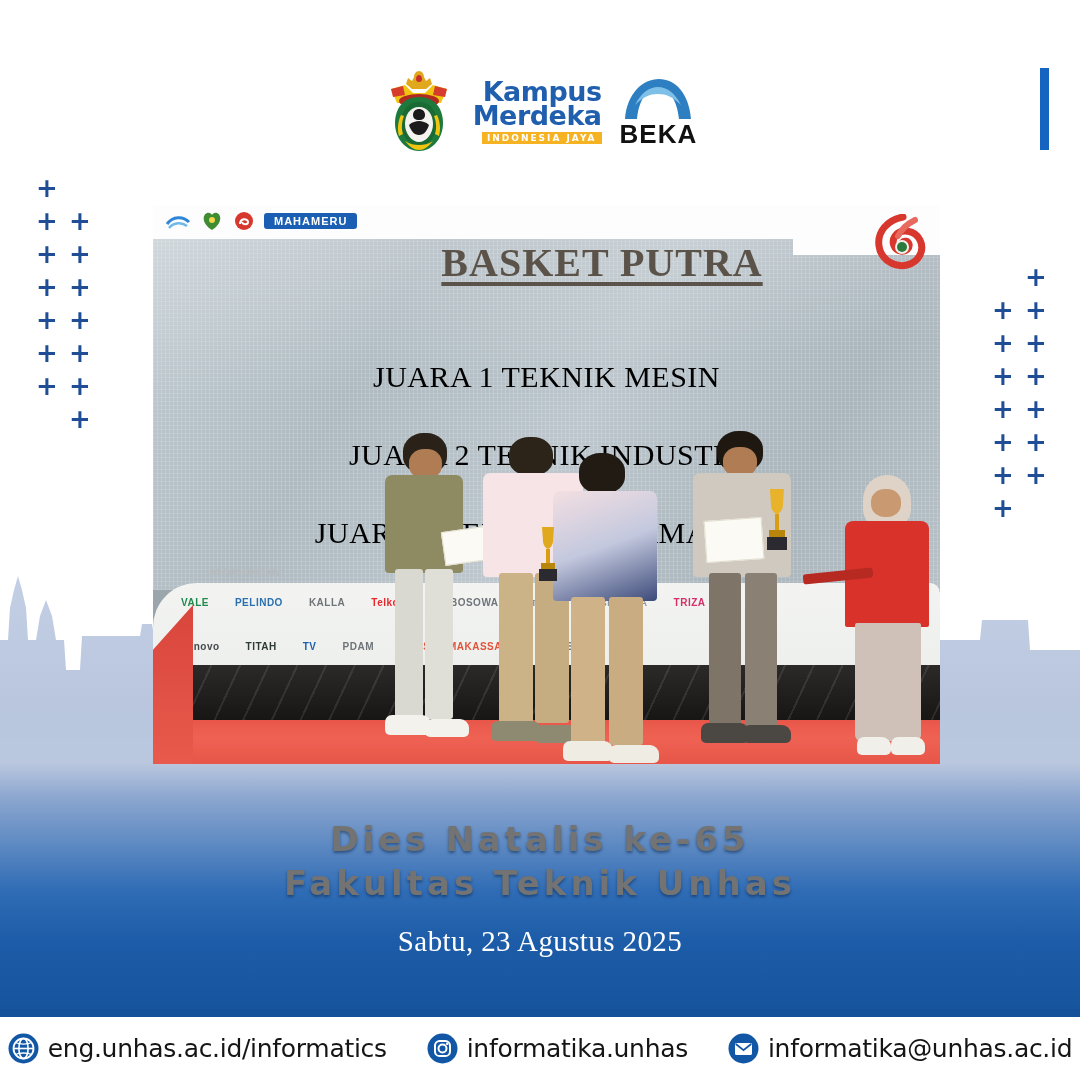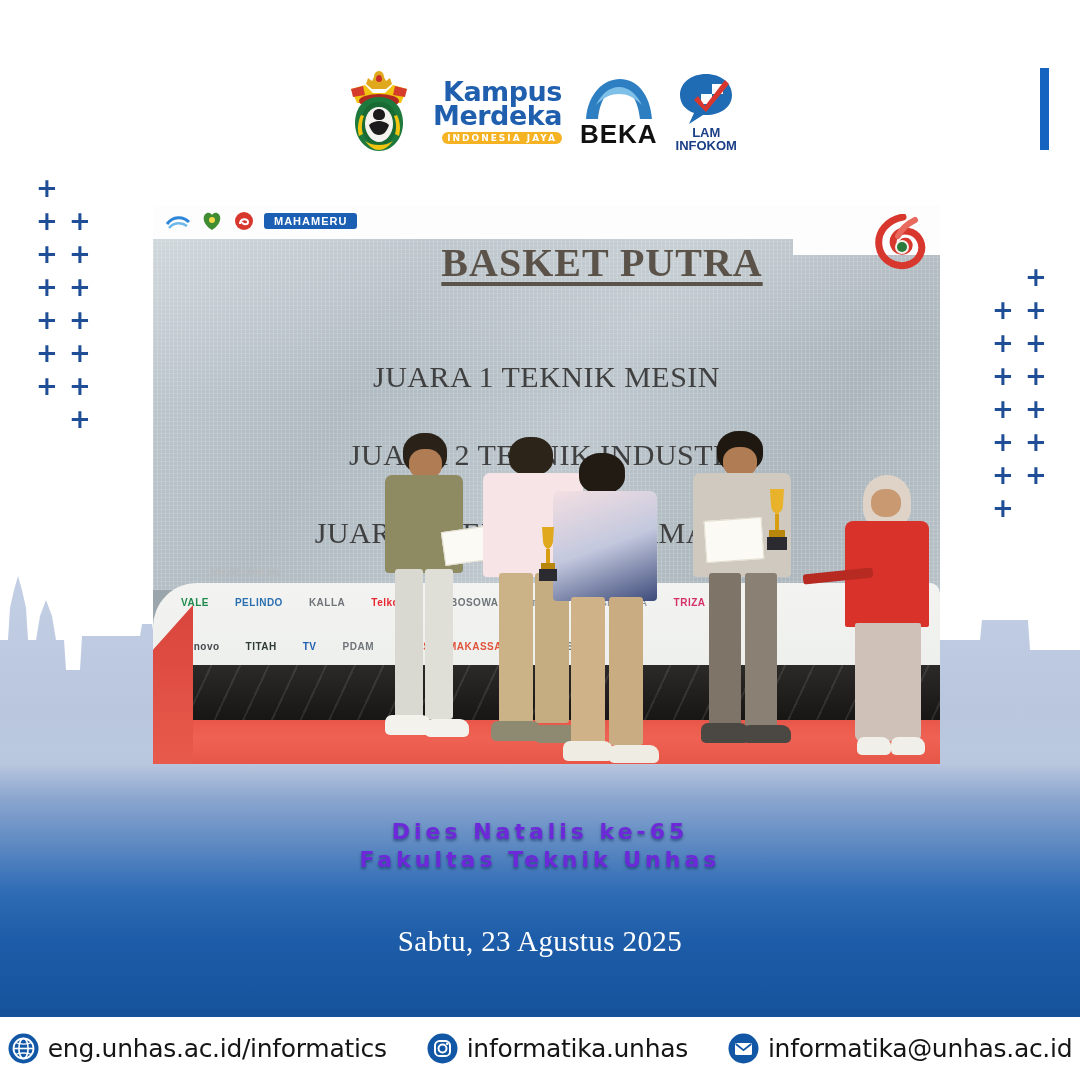--- a/index.html
+++ b/index.html
@@ -34,21 +34,21 @@
   .header-logos{
     position:absolute;left:0;top:62px;width:1080px;height:100px;
     display:flex;align-items:center;justify-content:center;gap:18px;
   }
   .logo{display:block;}
   .logo-kampus{display:flex;flex-direction:column;align-items:flex-end;line-height:.92;}
   .km-line1{font-size:27px;font-weight:bold;color:#1f5fae;letter-spacing:-.5px;font-family:"DejaVu Sans",sans-serif;}
   .km-line2{font-size:27px;font-weight:bold;color:#1f5fae;letter-spacing:-.5px;font-family:"DejaVu Sans",sans-serif;}
   .km-line3{
     margin-top:3px;background:#f5b324;color:#ffffff;font-size:9px;font-weight:bold;
-    letter-spacing:2px;padding:2px 5px 2px 5px;font-family:"DejaVu Sans",sans-serif;border-radius:6px;
+    letter-spacing:2px;padding:2px 5px 2px 5px;font-family:"DejaVu Sans",sans-serif;
   }
   .logo-asiin{display:flex;flex-direction:column;align-items:center;}
   .asiin-word{font-size:26px;font-weight:bold;color:#111;letter-spacing:1px;line-height:1;}
   .logo-lam{display:flex;flex-direction:column;align-items:center;}
   .lam-word{font-size:13px;font-weight:bold;color:#1b3f86;line-height:1.02;text-align:center;}
 
   .accent-bar{
     position:absolute;left:1040px;top:68px;width:9px;height:82px;background:#1565c0;
   }
 
@@ -90,21 +90,21 @@
     position:absolute;left:718px;top:8px;width:64px;height:58px;
     display:flex;align-items:center;justify-content:center;
   }
   .bd-title{
     position:absolute;left:0;top:34px;width:898px;text-align:center;
     font-family:"Liberation Serif",serif;font-weight:bold;font-size:40px;color:#5b5349;
     letter-spacing:1px;text-decoration:underline;text-underline-offset:6px;
   }
   .bd-line{
     position:absolute;left:0;width:787px;text-align:center;
-    font-family:"Liberation Serif",serif;font-size:30px;color:#404040;letter-spacing:.5px;
+    font-family:"Liberation Serif",serif;font-size:30px;color:#000000;letter-spacing:.5px;
   }
   .bd-l1{top:155px;}
   .bd-l2{top:233px;}
   .bd-l3{top:311px;}
 
   .sponsor-band{
     position:absolute;left:0;top:378px;width:787px;height:110px;
     background:linear-gradient(180deg,#f3f4f2 0%,#eceeec 100%);
     border-top-left-radius:44px;border-top-right-radius:10px;
   }
@@ -149,21 +149,21 @@
   .face{position:absolute;border-radius:45%;background:#b07c54;}
   .torso{position:absolute;border-radius:7px 7px 4px 4px;}
   .legs{position:absolute;border-radius:3px;}
   .shoe{position:absolute;border-radius:7px 9px 5px 5px;background:#f1efe9;}
   .trophy{position:absolute;}
   .cert{position:absolute;background:#fbfaf4;border:1px solid #e2ded0;}
 
   
   .title-block{position:absolute;left:0;top:818px;width:1080px;text-align:center;}
   .title-line{
-    color:#6d28d9;font-weight:bold;font-size:22px;letter-spacing:4px;line-height:1.28;
+    color:#737373;font-weight:bold;font-size:34px;letter-spacing:4px;line-height:1.28;
     text-shadow:0 2px 3px rgba(10,40,80,.55);font-family:"DejaVu Sans",sans-serif;
   }
   .date-line{
     position:absolute;left:0;top:925px;width:1080px;text-align:center;
     color:#ffffff;font-family:"Liberation Serif",serif;font-size:29px;letter-spacing:.4px;
   }
 
   
   .f-item{display:flex;align-items:center;gap:9px;}
   .f-text{font-size:25px;color:#151515;letter-spacing:-.3px;font-family:"DejaVu Sans",sans-serif;}
@@ -219,34 +219,20 @@
     </span>
 
     <span class="logo logo-asiin">
       <svg width="74" height="44" viewBox="0 0 74 44" aria-hidden="true">
         <path d="M4 42 C6 16 22 2 38 2 C54 2 68 16 70 42 L58 42 C56 22 48 12 37 12 C26 12 18 22 16 42 Z" fill="#2e7fc1"></path>
         <path d="M14 28 C20 16 28 10 37 10 C46 10 54 16 60 28 C52 20 45 17 37 17 C29 17 22 20 14 28 Z" fill="#7fc0e8"></path>
       </svg>
       <span class="asiin-word">BEKA</span>
     </span>
 
-    <span class="logo logo-lam">
-      <svg width="58" height="54" viewBox="0 0 58 54" aria-hidden="true">
-        <path d="M29 2 C14 2 3 11 3 23 C3 31 8 38 17 41 L12 52 L26 43 C27 43 28 43 29 43 C44 43 55 35 55 23 C55 11 44 2 29 2 Z" fill="#1f6cb5"></path>
-        <rect x="24" y="12" width="11" height="10" fill="#ffffff"></rect>
-        <rect x="35" y="12" width="11" height="10" fill="#ffffff"></rect>
-        <rect x="24" y="22" width="11" height="10" fill="#ffffff"></rect>
-        <rect x="35" y="22" width="11" height="10" fill="#ffffff"></rect>
-        <rect x="24" y="12" width="11" height="10" fill="#1f6cb5"></rect>
-        <rect x="35" y="22" width="11" height="10" fill="#1f6cb5"></rect>
-        <path d="M21 24 L28 34 L48 8 L52 12 L29 40 L17 28 Z" fill="#d8372e"></path>
-      </svg>
-      <span class="lam-word">LAM</span>
-      <span class="lam-word">INFOKOM</span>
-    </span>
   </div>
 
   <div class="accent-bar"></div>
 
   <div class="plus-grid" style="left:36px;top:175px;width:70px;height:250px;">
     <span class="plus" style="left:0px;top:0px;">+</span>
     <span class="plus" style="left:0px;top:33px;">+</span>
     <span class="plus" style="left:0px;top:66px;">+</span>
     <span class="plus" style="left:0px;top:99px;">+</span>
     <span class="plus" style="left:0px;top:132px;">+</span>

